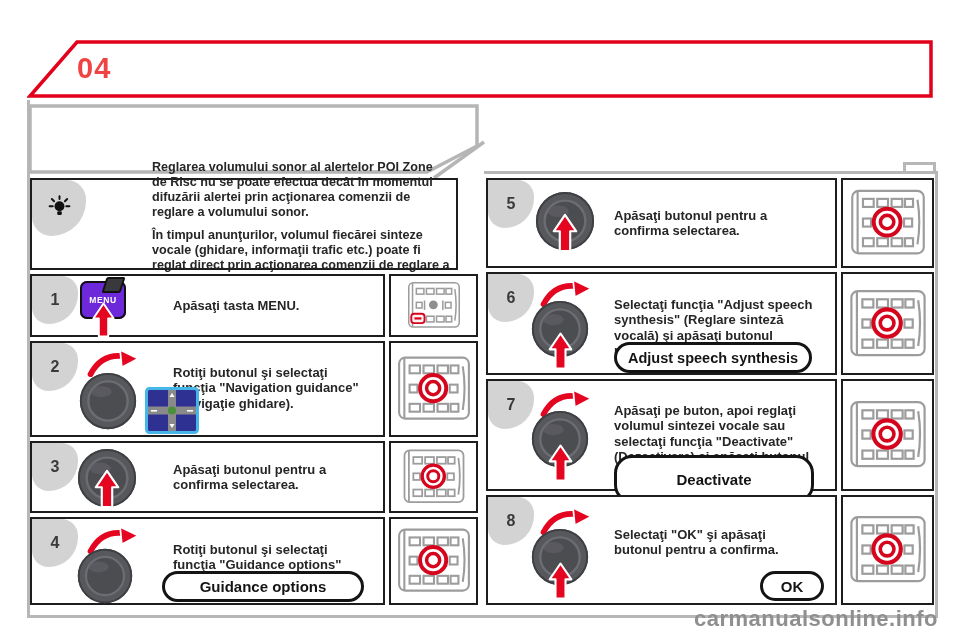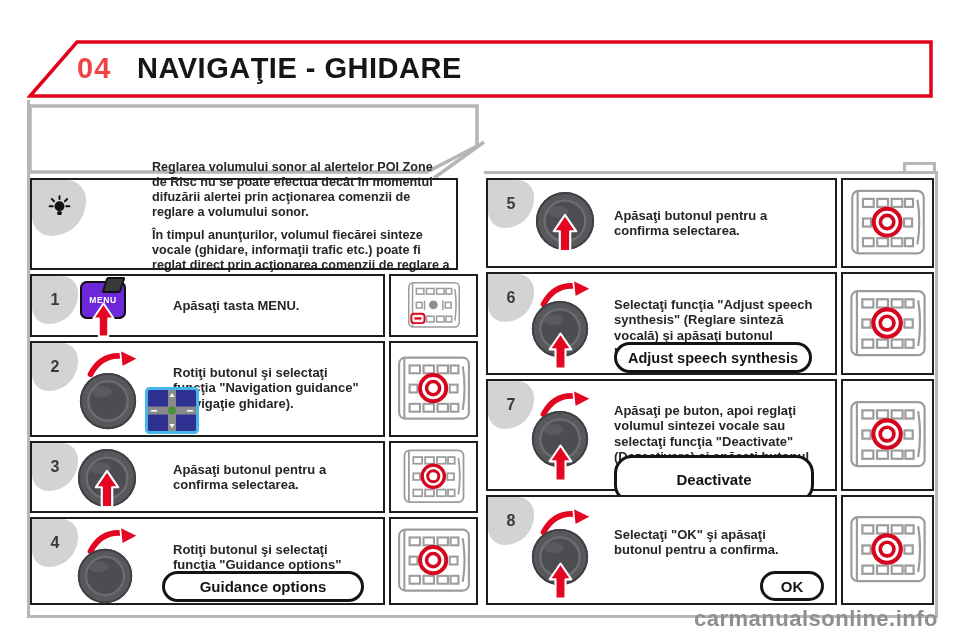--- a/index.html
+++ b/index.html
@@ -67,21 +67,20 @@
   <div class="gline" style="left:27px;top:615px;width:911px;height:3px;"></div>
   <div class="gline" style="left:935px;top:171px;width:3px;height:447px;"></div>
   <div class="gline" style="left:484px;top:171px;width:454px;height:3px;"></div>
   <div class="gtab" style="left:903px;top:162px;width:33px;height:12px;"></div>
 
   <div class="header">
     <svg viewBox="0 0 908 60">
       <polygon points="50,2 904,2 904,56 3,56" fill="#ffffff" stroke="#e2001a" stroke-width="3.5"></polygon>
     </svg>
     <span class="chapter-num">04</span>
-    <span class="chapter-title">NAVIGAŢIE - GHIDARE</span>
   </div>
 
   <div class="banner">
     <svg viewBox="0 0 462 88">
       <polygon points="3,10 450,10 450,50 400,76 3,76" fill="#ffffff" stroke="#b5b5b5" stroke-width="3.5"></polygon>
       <line x1="457" y1="46" x2="407" y2="82" stroke="#b5b5b5" stroke-width="3.5"></line>
     </svg>
   </div>
 
   <div class="box" style="left:30px;top:178px;width:428px;height:92px;">

